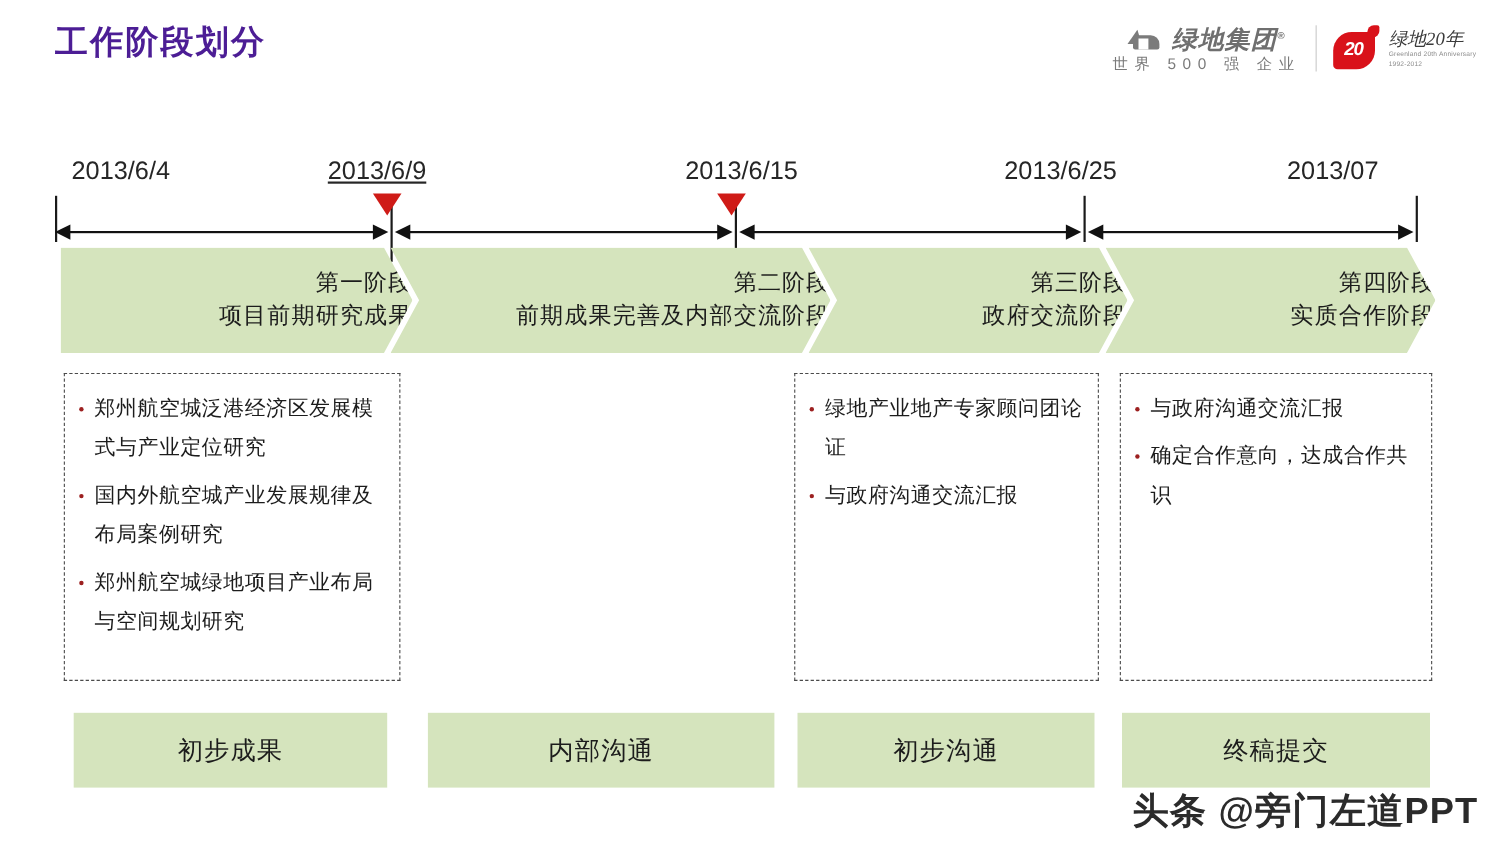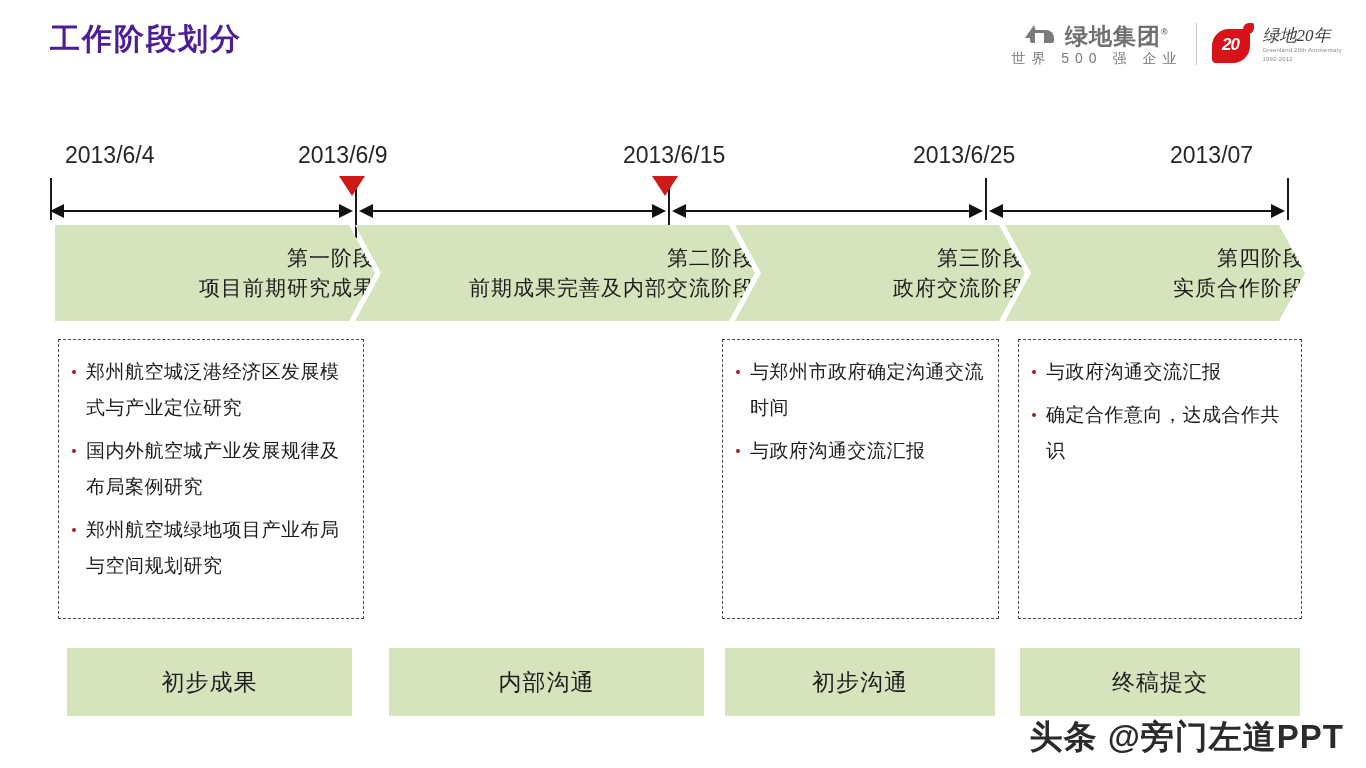--- a/index.html
+++ b/index.html
@@ -52,22 +52,23 @@
     gap: 14px;
   }
   .logo-greenland {
     display: flex;
     flex-direction: column;
     align-items: center;
     gap: 2px;
   }
   .logo-greenland-top {
     display: flex;
-    align-items: center;
+    align-items: flex-end;
     gap: 6px;
+    font-style: italic;
   }
   .logo-mark {
     width: 34px;
     height: 24px;
     position: relative;
   }
   .logo-mark .m-roof {
     position: absolute;
     left: 0; top: 3px;
     width: 0; height: 0;
@@ -368,21 +369,21 @@
           <div class="anniv-en">Greenland 20th Anniversary</div>
           <div class="anniv-en">1992-2012</div>
         </div>
       </div>
     </div>
   </div>
 
   <div class="timeline">
     <div id="tl-dates">
         <div class="tl-date" style="left: 65px;">2013/6/4</div>
-        <div class="tl-date" style="left: 298px;">2013/6/9</div>
+        <div class="tl-date" style="left: 298px; text-decoration: underline;">2013/6/9</div>
         <div class="tl-date" style="left: 623px;">2013/6/15</div>
         <div class="tl-date" style="left: 913px;">2013/6/25</div>
         <div class="tl-date" style="left: 1170px;">2013/07</div>
       </div>
     <div id="tl-ticks">
         <div class="tl-tick" style="left: 50px; top: 38px; height: 42px;"></div>
         <div class="tl-tick" style="left: 355px; top: 38px; height: 60px;"></div>
         <div class="tl-tick" style="left: 668px; top: 38px; height: 60px;"></div>
         <div class="tl-tick" style="left: 985px; top: 38px; height: 42px;"></div>
         <div class="tl-tick" style="left: 1287px; top: 38px; height: 42px;"></div>
@@ -437,21 +438,21 @@
   <div class="detail-boxes" id="detail-boxes">
       <div class="dbox" style="left: 58px; width: 306px;">
         <ul>
           <li>郑州航空城泛港经济区发展模式与产业定位研究</li>
           <li>国内外航空城产业发展规律及布局案例研究</li>
           <li>郑州航空城绿地项目产业布局与空间规划研究</li>
         </ul>
       </div>
       <div class="dbox" style="left: 722px; width: 277px;">
         <ul>
-          <li>与郑州市政府确定沟通交流时间</li>
+          <li>绿地产业地产专家顾问团论证</li>
           <li>与政府沟通交流汇报</li>
         </ul>
       </div>
       <div class="dbox" style="left: 1018px; width: 284px;">
         <ul>
           <li>与政府沟通交流汇报</li>
           <li>确定合作意向，达成合作共识</li>
         </ul>
       </div>
     </div>

